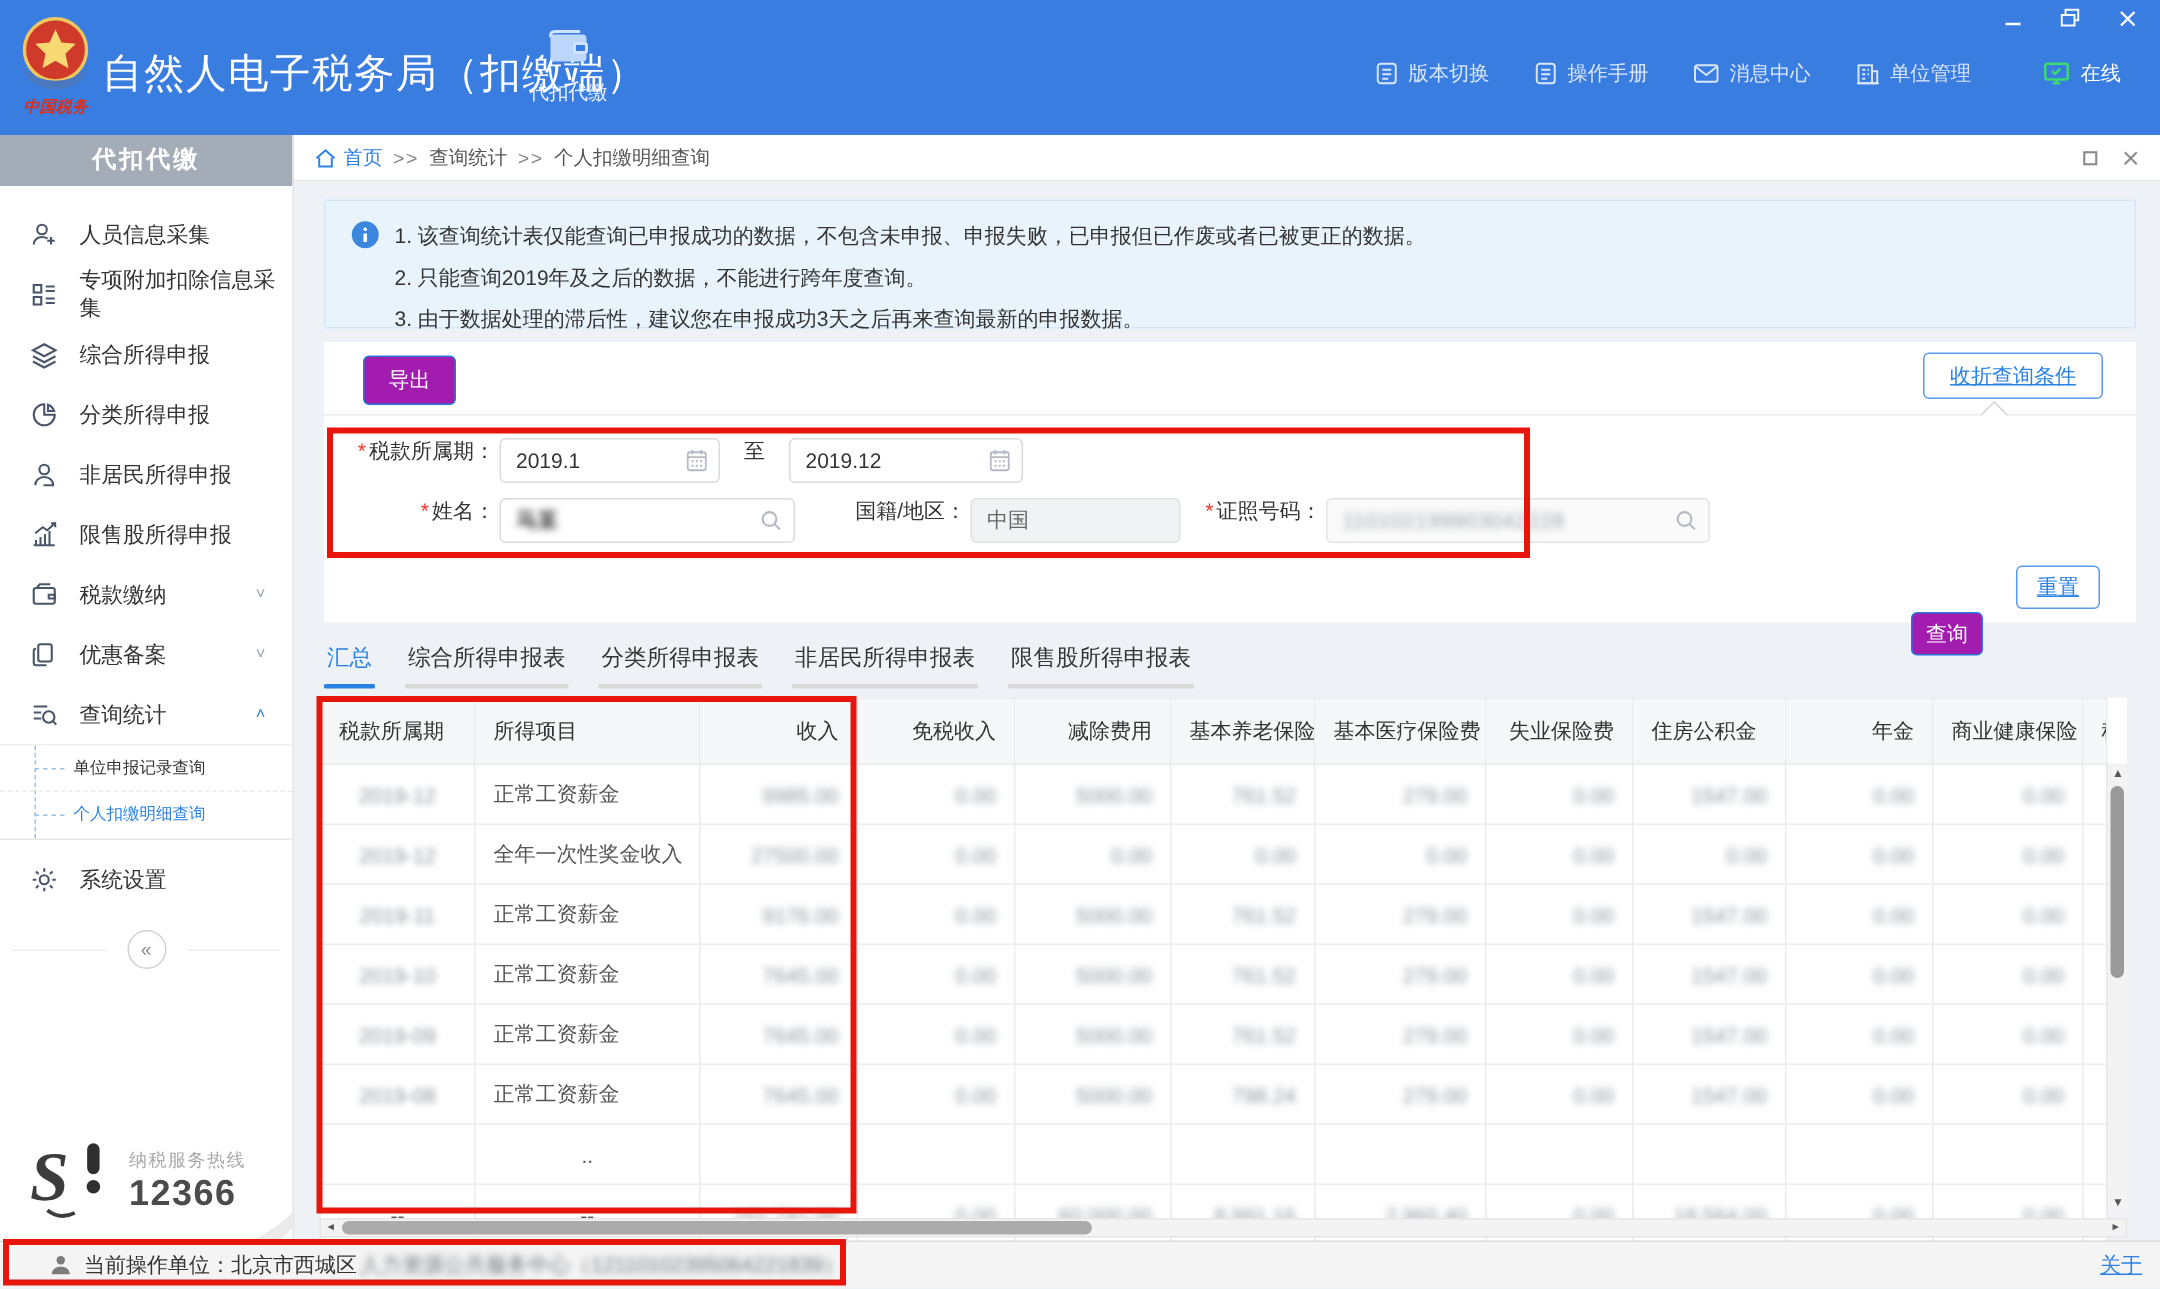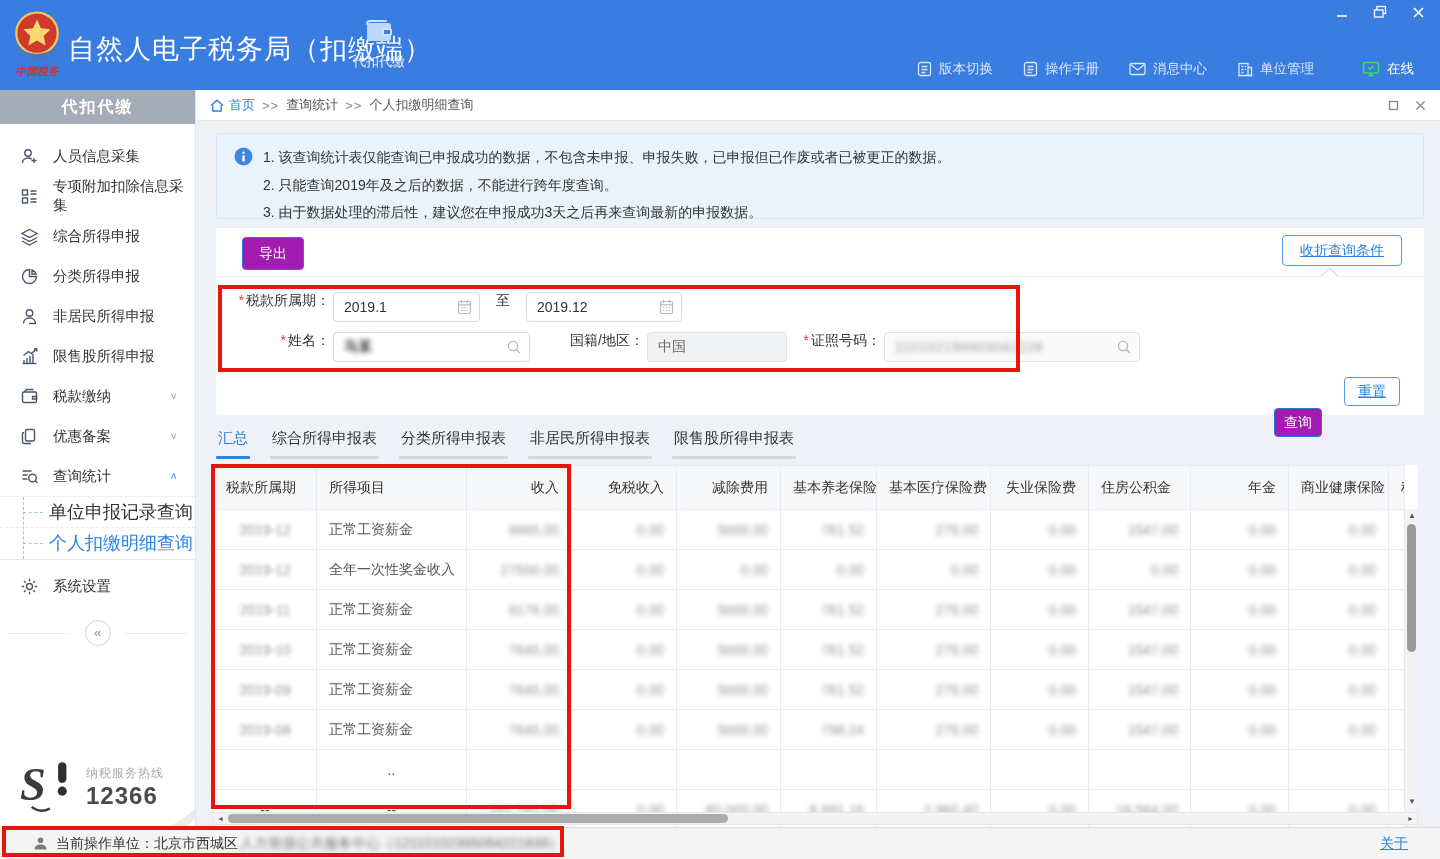--- a/index.html
+++ b/index.html
@@ -9,34 +9,34 @@
 
   
   .titlebar { position:absolute; left:0; top:0; width:1440px; height:90px; background:#3a7de0; color:#fff; z-index:5;}
   .win-controls { position:absolute; right:14px; top:4px; display:flex; gap:22px; align-items:center;}
   .win-btn { width:16px; height:16px; display:flex; align-items:center; justify-content:center; cursor:pointer;}
   .logo { position:absolute; left:10px; top:9px; }
   .app-title { position:absolute; left:68px; top:31px; font-size:27px; letter-spacing:1px; font-weight:500;}
   .primary-tab { position:absolute; left:346px; top:18px; width:66px; text-align:center; cursor:pointer;}
   .primary-tab .tab-label { display:block; margin-top:6px; font-size:13px; color:#eaf2ff;}
   .top-menu { position:absolute; right:26px; top:40px; display:flex; gap:30px; align-items:center;}
-  .top-menu-item { display:flex; align-items:center; gap:7px; font-size:13.5px; color:#d9e6fb; cursor:pointer;margin-top:20px;}
+  .top-menu-item { display:flex; align-items:center; gap:7px; font-size:13.5px; color:#d9e6fb; cursor:pointer;}
 
   
   .sidebar { position:absolute; left:0; top:90px; width:196px; height:769px; background:#fff; border-right:1px solid #e2e4e8; z-index:4; overflow:hidden;}
   .side-header { position:relative; height:34px; background:#a4adb7; color:#fff; font-size:16px; font-weight:bold; text-align:center; line-height:33px; letter-spacing:2px;}
   .side-header:after { content:""; position:absolute; left:50%; bottom:-7px; margin-left:-8px; border:8px solid transparent; border-top-color:#a4adb7;}
   .menu { margin-top:12px; }
   .menu-item { position:relative; height:40px; display:flex; align-items:center; padding-left:20px; gap:13px; cursor:pointer; font-size:14.5px; color:#333;}
   .menu-item .mi-icon { width:20px; height:20px; color:#49566a; flex:0 0 20px; display:flex; align-items:center;}
   .menu-item .chev { position:absolute; right:18px; color:#9aa3ad; font-size:11px;}
   .menu-item .chev.up { color:#2a82e4;}
   .submenu { border-top:1px solid #f0f0f0; border-bottom:1px solid #e9e9e9; position:relative;}
   .submenu:before { content:""; position:absolute; left:23px; top:0; bottom:0; border-left:1px dashed #9cc3ec;}
-  .sub-item { position:relative; height:31px; line-height:31px; padding-left:49px; font-size:18px; color:#333; cursor:pointer; border-bottom:1px dashed #e8efe9;}
+  .sub-item { position:relative; height:31px; line-height:31px; padding-left:49px; font-size:11px; color:#333; cursor:pointer; border-bottom:1px dashed #e8efe9;}
   .sub-item:last-child { border-bottom:none;}
   .sub-item:before { content:""; position:absolute; left:23px; top:15px; width:20px; border-top:1px dashed #9cc3ec;}
   .sub-item.active { color:#2a82e4;}
   .collapse-row { margin-top:14px; display:flex; align-items:center; justify-content:center; gap:6px;}
   .collapse-row .line { flex:1; height:1px; background:#ededed; margin:0 8px;}
   .collapse-btn { width:26px; height:26px; border:1px solid #d2d2d2; border-radius:50%; color:#8c8c8c; font-size:13px; line-height:23px; text-align:center; background:#fff; cursor:pointer;}
   .hotline { position:absolute; left:20px; bottom:42px; display:flex; align-items:center; gap:8px;}
   .hotline-text .cap { font-size:12px; color:#a9a9a9; letter-spacing:1px;}
   .hotline-text .num { font-size:24px; font-weight:bold; color:#4b4b4b; letter-spacing:1px;}
   .swoosh { position:absolute; right:-14px; bottom:18px; width:110px; height:70px; border-bottom:10px solid #e3e3e3; border-radius:50%; transform:rotate(-24deg); opacity:.7;}
@@ -97,21 +97,21 @@
   .vscroll { position:absolute; right:0; top:44px; bottom:0; width:14px; background:#f3f3f3; border-left:1px solid #e7e7e7;}
   .vscroll .arr { position:absolute; left:0; width:14px; height:13px; font-size:8px; color:#555; text-align:center; line-height:13px; cursor:pointer;}
   .vscroll .arr.up { top:0;} .vscroll .arr.down { bottom:0;}
   .vthumb { position:absolute; left:2px; top:15px; width:9px; height:128px; background:#9a9a9a; border-radius:5px; cursor:pointer;}
   .hscroll { position:absolute; left:17px; top:722px; width:1205px; height:13px; background:#f3f3f3; border:1px solid #e6e6e6;}
   .hscroll .arr { position:absolute; top:0; width:13px; height:11px; font-size:7px; color:#555; text-align:center; line-height:11px; cursor:pointer;}
   .hscroll .arr.left { left:0;} .hscroll .arr.right { right:0;}
   .hthumb { position:absolute; left:14px; top:1px; width:500px; height:9px; background:#ababab; border-radius:5px; cursor:pointer;}
 
   
-  .statusbar { position:absolute; left:0; bottom:0; right:0; height:32px; background:#f4f4f4; border-top:1px solid #dcdcdc; display:flex; align-items:center; padding:0 32px 0 33px; font-size:14px; color:#333; z-index:6;}
+  .statusbar { position:absolute; left:0; bottom:0; right:0; height:32px; background:#f4f4f4; border-top:1px solid #dcdcdc; display:flex; align-items:center; padding:0 12px 0 33px; font-size:14px; color:#333; z-index:6;}
   .statusbar .u-ic { margin-right:8px; color:#7c7c7c; display:flex;}
   .blur-unit { filter:blur(2.6px); color:#6f737a; margin-left:2px;}
   .about-link { margin-left:auto; color:#2a82e4; text-decoration:underline; cursor:pointer; font-size:14px;}
   .statusbar-host { position:absolute; left:0; top:827px; width:1440px; height:32px; z-index:6;}
 
   
   .anno { position:absolute; border:4px solid #e8150d; z-index:60; pointer-events:none;}
   .anno-form { left:218px; top:285px; width:802px; height:87px;}
   .anno-table { left:211px; top:464px; width:360px; height:345px;}
   .anno-status { left:2px; top:826px; width:562px; height:31px;}

